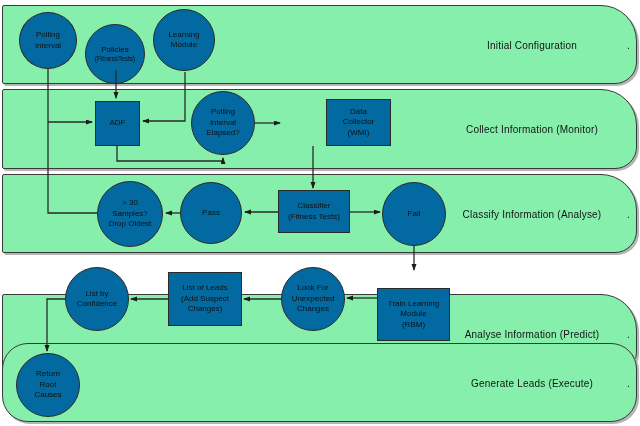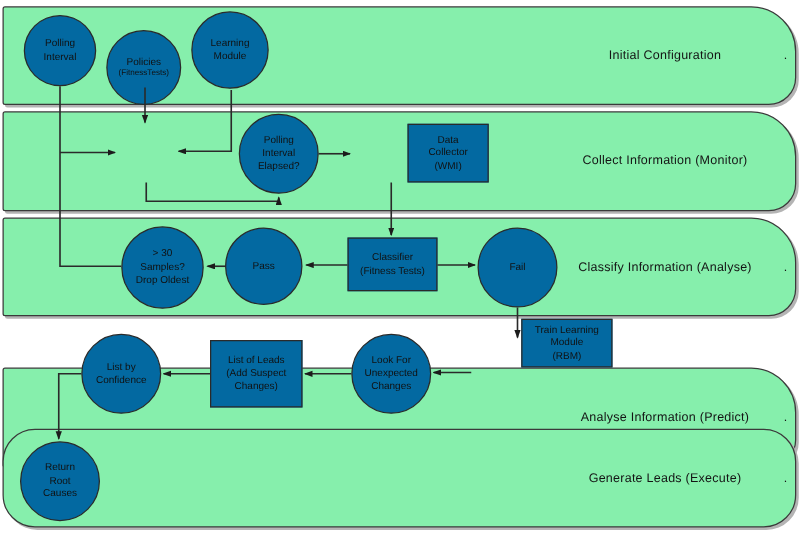--- a/index.html
+++ b/index.html
@@ -61,20 +61,21 @@
   <div class="node circle" style="left:19px;top:12px;width:58px;height:57px;">Polling
 Interval</div>
 
   <div class="node circle" style="left:85px;top:24px;width:60px;height:60px;">
     <span>Policies</span>
     <span class="sub">(FitnessTests)</span>
   </div>
 
   <div class="node circle" style="left:153px;top:9px;width:62px;height:62px;">Learning
 Module</div>
+  <div class="node" style="left:95px;top:101px;width:45px;height:45px;">ADF</div>
   <div class="node circle" style="left:191px;top:91px;width:64px;height:64px;">Polling
 Interval
 Elapsed?</div>
   <div class="node" style="left:282px;top:99px;width:65px;height:47px;margin-left:44px;">Data
 Collector
 (WMI)</div>
   <div class="node circle" style="left:97px;top:181px;width:66px;height:66px;">&gt; 30
 Samples?
 Drop Oldest</div>
   <div class="node circle" style="left:180px;top:182px;width:62px;height:62px;">Pass</div>
@@ -82,21 +83,21 @@
 (Fitness Tests)</div>
   <div class="node circle" style="left:382px;top:182px;width:64px;height:64px;">Fail</div>
   <div class="node circle" style="left:65px;top:267px;width:64px;height:64px;">List by
 Confidence</div>
   <div class="node" style="left:168px;top:272px;width:74px;height:54px;">List of Leads
 (Add Suspect
 Changes)</div>
   <div class="node circle" style="left:281px;top:267px;width:64px;height:64px;">Look For
 Unexpected
 Changes</div>
-  <div class="node" style="left:377px;top:255px;width:73px;height:39px;margin-left:40px;">Train Learning
+  <div class="node" style="left:377px;top:288px;width:73px;height:53px;">Train Learning
 Module
 (RBM)</div>
   <div class="node circle" style="left:16px;top:353px;width:64px;height:64px;">Return
 Root
 Causes</div>
 
   <svg class="wires" width="640" height="426" viewBox="0 0 640 426">
     <defs>
       <marker id="arr" markerWidth="7" markerHeight="7" refX="6" refY="2.5" orient="auto" markerUnits="userSpaceOnUse">
         <path d="M0,0 L7,2.5 L0,5 Z" fill="#1c1c1c"></path>

